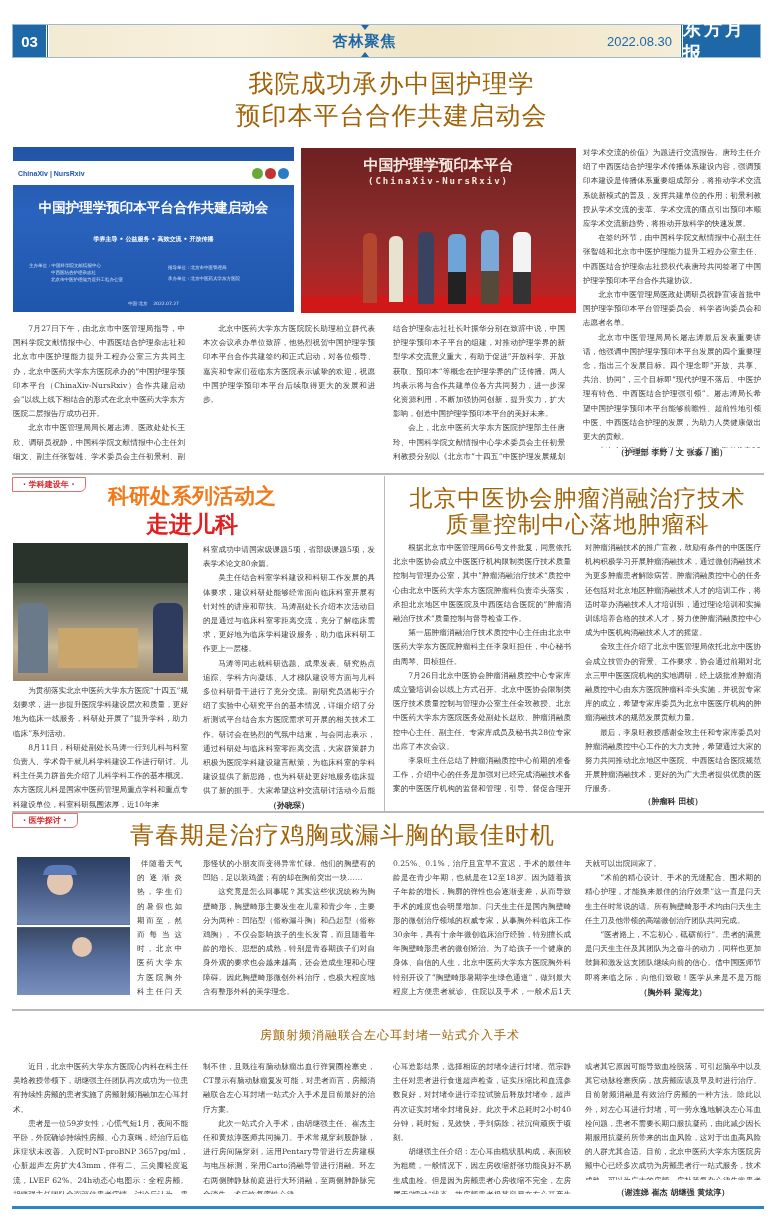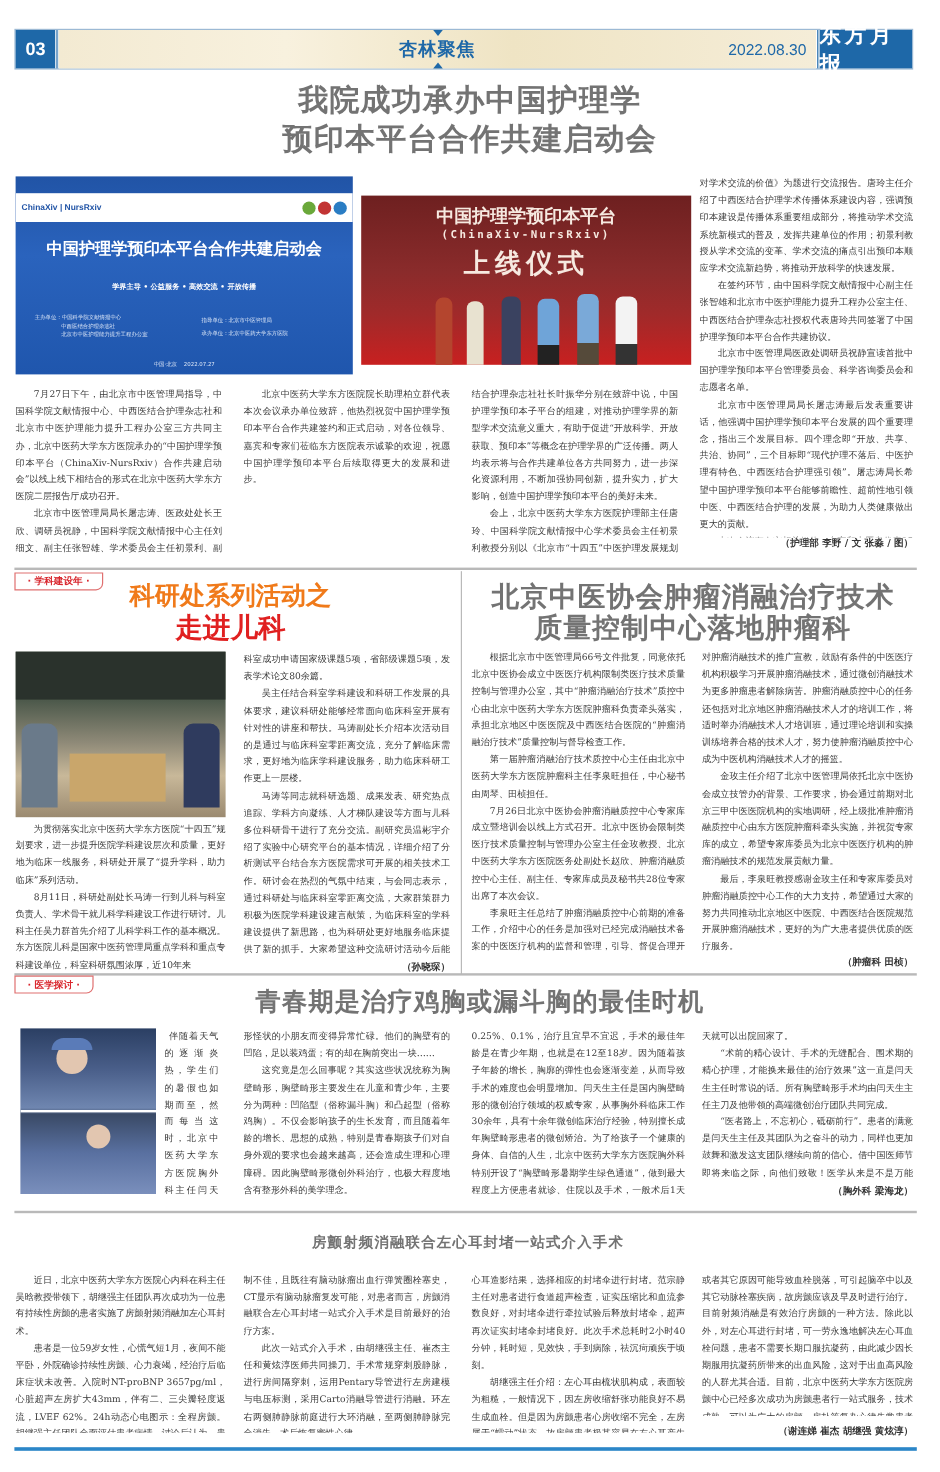--- a/index.html
+++ b/index.html
@@ -1,29 +1,29 @@
 <!DOCTYPE html>
 <html><head>
 <meta charset="utf-8">
 <style>
 *{box-sizing:border-box;margin:0;padding:0}
 body{width:783px;height:1227px;background:#fff;font-family:"DejaVu Serif","Liberation Serif",serif;color:#333;position:relative;overflow:hidden}
 .abs{position:absolute}
 .p{font-size:7.6px;line-height:14.2px;color:#3a3a3a;text-align:justify;text-indent:2em}
 .p.ni{text-indent:0}
 .col{position:absolute;overflow:hidden}
-.byline{font-family:"DejaVu Sans","Liberation Sans",sans-serif;font-weight:bold;font-size:8px;color:#333;text-align:right;text-indent:0}
+.byline{font-family:"DejaVu Sans","Liberation Sans",sans-serif;font-weight:bold;font-size:8px;color:#333;text-align:center;text-indent:0}
 .masthead{left:12px;top:24px;width:749px;height:34px;display:flex;border:1px solid #9cb9d4}
 .mh-num{width:36px;background:#1e68a8;color:#fff;font-family:"Liberation Sans",sans-serif;font-weight:bold;font-size:15px;display:flex;align-items:center;justify-content:center;border-right:3px double #fff}
 .mh-mid{flex:1;background:linear-gradient(90deg,#f3ead2,#f8f1de 30%,#efe4c4 60%,#f5edd8);position:relative;display:flex;align-items:center}
 .mh-sec{position:absolute;left:50%;transform:translateX(-50%);font-size:15px;font-weight:bold;color:#1e68a8;letter-spacing:1px}
 .mh-date{position:absolute;right:8px;font-family:"Liberation Sans",sans-serif;font-size:13px;color:#1e68a8}
 .mh-brand{width:80px;background:#1e68a8;color:#fff;font-size:18px;font-weight:bold;display:flex;align-items:center;justify-content:center;border-left:3px double #fff;letter-spacing:3px}
 .mh-mid .tri{position:absolute;left:50%;width:0;height:0;border-left:4px solid transparent;border-right:4px solid transparent;transform:translateX(-50%)}
-.headline{font-family:"DejaVu Sans","Liberation Sans",sans-serif;font-weight:bold;color:#737373;text-align:center;letter-spacing:1px}
+.headline{font-family:"DejaVu Sans","Liberation Sans",sans-serif;font-weight:normal;color:#a16207;text-align:center;letter-spacing:1px}
 .tag{font-family:"DejaVu Sans","Liberation Sans",sans-serif;font-size:8px;font-weight:bold;color:#d9272e;border:1px solid #e07070;border-radius:0 0 6px 0;padding:1px 10px;background:#fff}
 .rule{position:absolute;background:#b9b9b9}
 .photo{position:absolute;overflow:hidden}
 </style>
 </head>
 <body>
 
 <div class="abs masthead">
   <div class="mh-num">03</div>
   <div class="mh-mid">
@@ -58,24 +58,23 @@
   </div>
   <div style="position:absolute;left:155px;top:115px;color:#dbe6f7;font-size:4.5px;line-height:11px;font-family:'DejaVu Sans',sans-serif">
     <div><span>指导单位：</span><span>北京市中医管理局</span></div>
     <div><span>承办单位：</span><span>北京中医药大学东方医院</span></div>
   </div>
   <div style="position:absolute;left:0;top:154px;width:100%;text-align:center;color:#dbe6f7;font-size:4.5px;font-family:'DejaVu Sans',sans-serif">
     <span>中国·北京</span>&nbsp;&nbsp;&nbsp;&nbsp;<span>2022.07.27</span>
   </div>
 </div>
 
-<div class="photo" style="left:301px;top:163px;width:275px;height:141px;background:linear-gradient(180deg,#6e2020 0%,#8a2b2b 45%,#a02a2a 70%,#c82020 100%)">
+<div class="photo" style="left:301px;top:148px;width:275px;height:165px;background:linear-gradient(180deg,#6e2020 0%,#8a2b2b 45%,#a02a2a 70%,#c82020 100%)">
   <div style="position:absolute;left:0;top:8px;width:100%;text-align:center;color:#f6e9e0;font-size:15px;font-weight:bold">中国护理学预印本平台</div>
   <div style="position:absolute;left:0;top:28px;width:100%;text-align:center;color:#f6e9e0;font-family:'DejaVu Sans Mono',monospace;font-size:9px;font-weight:bold;letter-spacing:2px">(ChinaXiv-NursRxiv)</div>
-  <div style="position:absolute;left:0;top:42px;width:100%;text-align:center;color:#f6e9e0;font-size:22px;font-weight:bold;letter-spacing:4px">上线仪式</div>
   <div style="position:absolute;left:0;top:148px;width:100%;height:17px;background:#d01818"></div>
   <div style="position:absolute;left:62px;top:85px;width:14px;height:70px;background:#b4452e;border-radius:6px 6px 0 0"></div>
   <div style="position:absolute;left:88px;top:88px;width:14px;height:66px;background:#e8e2d0;border-radius:6px 6px 0 0"></div>
   <div style="position:absolute;left:117px;top:84px;width:16px;height:72px;background:#3a4260;border-radius:6px 6px 0 0"></div>
   <div style="position:absolute;left:147px;top:86px;width:18px;height:70px;background:linear-gradient(180deg,#6fa4d8 55%,#222 55%);border-radius:6px 6px 0 0"></div>
   <div style="position:absolute;left:180px;top:82px;width:18px;height:74px;background:linear-gradient(180deg,#7aa9d8 55%,#554a3a 55%);border-radius:6px 6px 0 0"></div>
   <div style="position:absolute;left:212px;top:84px;width:18px;height:72px;background:linear-gradient(180deg,#f3f3f3 55%,#333 55%);border-radius:6px 6px 0 0"></div>
 </div>
 
 <div class="col" style="left:13px;top:322px;width:172px;height:140px">
@@ -138,21 +137,21 @@
 <div class="col" style="left:585px;top:541px;width:176px;height:258px">
   <p class="p ni">对肿瘤消融技术的推广宣教，鼓励有条件的中医医疗机构积极学习开展肿瘤消融技术，通过微创消融技术为更多肿瘤患者解除病苦。肿瘤消融质控中心的任务还包括对北京地区肿瘤消融技术人才的培训工作，将适时举办消融技术人才培训班，通过理论培训和实操训练培养合格的技术人才，努力使肿瘤消融质控中心成为中医机构消融技术人才的摇篮。</p>
   <p class="p">金玫主任介绍了北京中医管理局依托北京中医协会成立技管办的背景、工作要求，协会通过前期对北京三甲中医医院机构的实地调研，经上级批准肿瘤消融质控中心由东方医院肿瘤科牵头实施，并祝贺专家库的成立，希望专家库委员为北京中医医疗机构的肿瘤消融技术的规范发展贡献力量。</p>
   <p class="p">最后，李泉旺教授感谢金玫主任和专家库委员对肿瘤消融质控中心工作的大力支持，希望通过大家的努力共同推动北京地区中医院、中西医结合医院规范开展肿瘤消融技术，更好的为广大患者提供优质的医疗服务。</p>
 </div>
 <div class="abs byline" style="left:585px;top:796px;width:176px">（肿瘤科 田桢）</div>
 
 <div class="rule" style="left:12px;top:811px;width:752px;height:2px"></div>
 
 <div class="abs tag" style="left:12px;top:813px">· 医学探讨 ·</div>
-<div class="abs headline" style="left:130px;top:822px;width:540px;font-size:21px;line-height:26px;text-align:center">青春期是治疗鸡胸或漏斗胸的最佳时机</div>
+<div class="abs headline" style="left:130px;top:822px;width:540px;font-size:24px;line-height:26px;text-align:left">青春期是治疗鸡胸或漏斗胸的最佳时机</div>
 <div class="photo" style="left:17px;top:857px;width:113px;height:138px;background:linear-gradient(180deg,#2b3f63 0%,#4a5f8a 25%,#6f86b0 48%,#3a4a66 52%,#5970a0 75%,#7a8fbc 100%)">
   <div style="position:absolute;left:30px;top:12px;width:26px;height:26px;border-radius:50%;background:#e2c6b0"></div>
   <div style="position:absolute;left:26px;top:8px;width:34px;height:10px;border-radius:10px 10px 0 0;background:#5a7bb8"></div>
   <div style="position:absolute;left:0;top:68px;width:100%;height:2px;background:#fff"></div>
   <div style="position:absolute;left:55px;top:80px;width:20px;height:20px;border-radius:50%;background:#e2c6b0"></div>
 </div>
 <div class="col" style="left:137px;top:857px;width:45px;height:142px">
   <p class="p ni" style="text-indent:0.5em">伴随着天气的逐渐炎热，学生们的暑假也如期而至，然而每当这时，北京中医药大学东方医院胸外科主任闫天生的门诊就会因为迎来不少胸型奇</p>
 </div>
 <div class="col" style="left:203px;top:857px;width:172px;height:142px">

